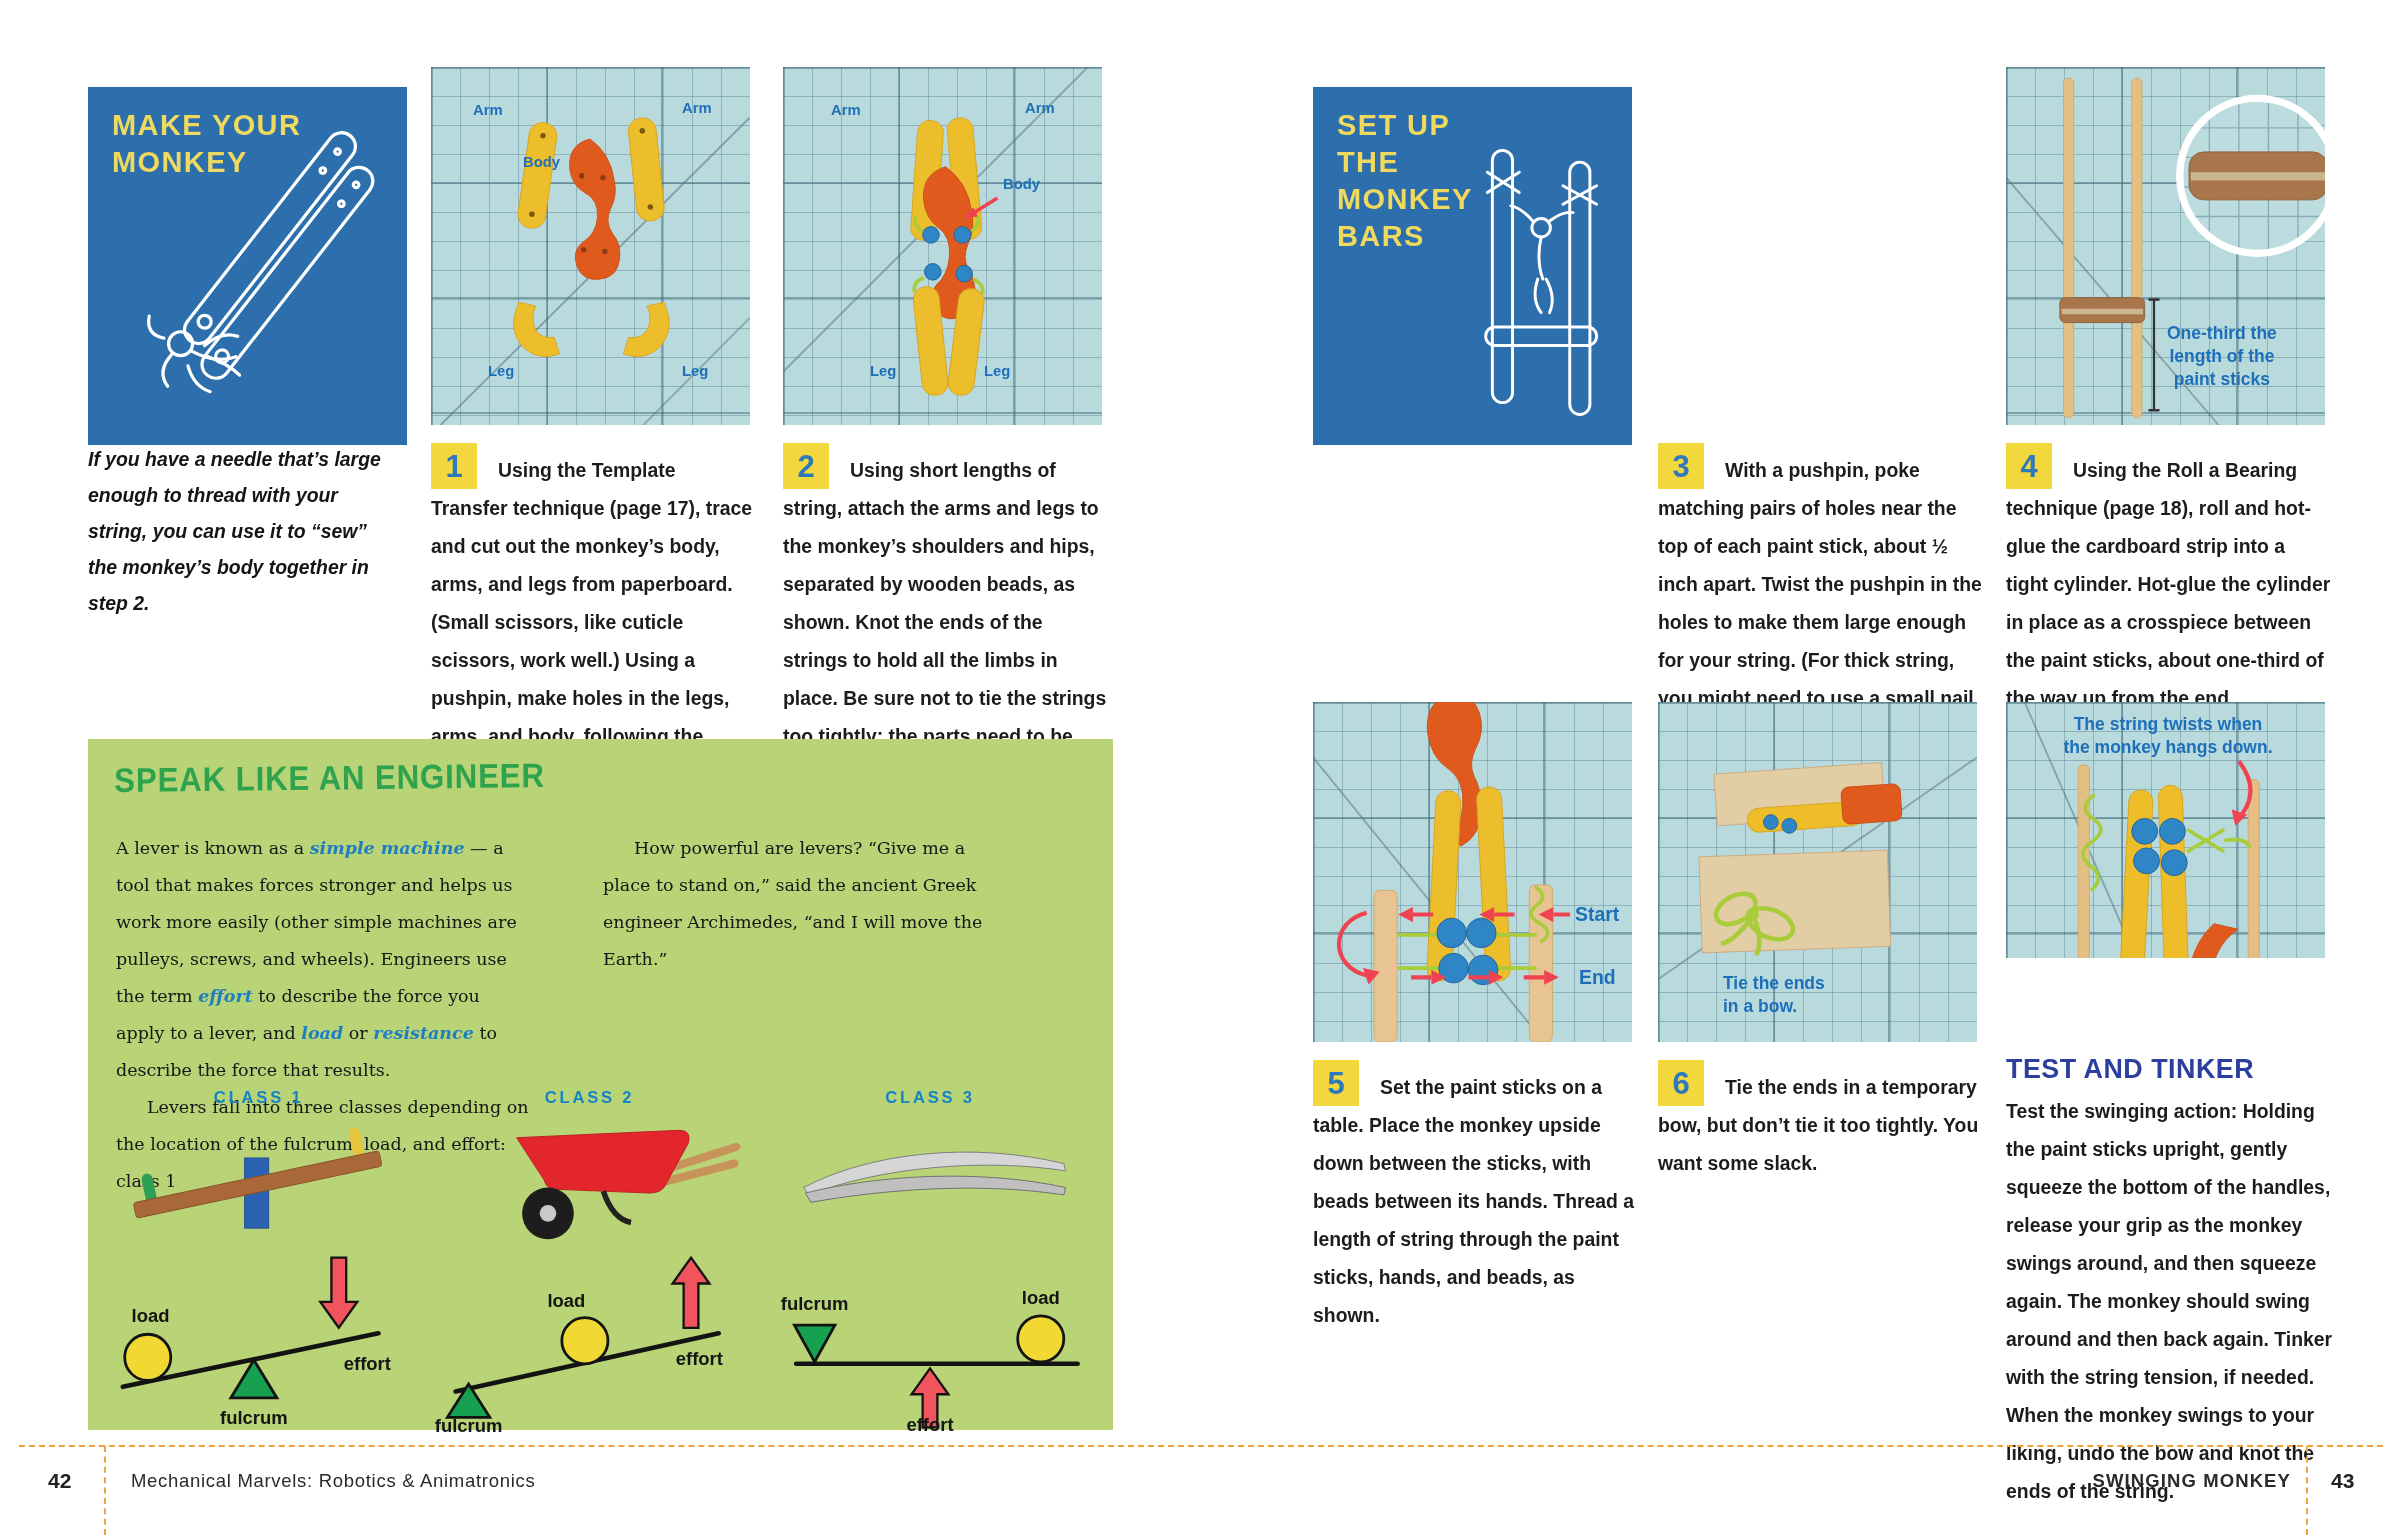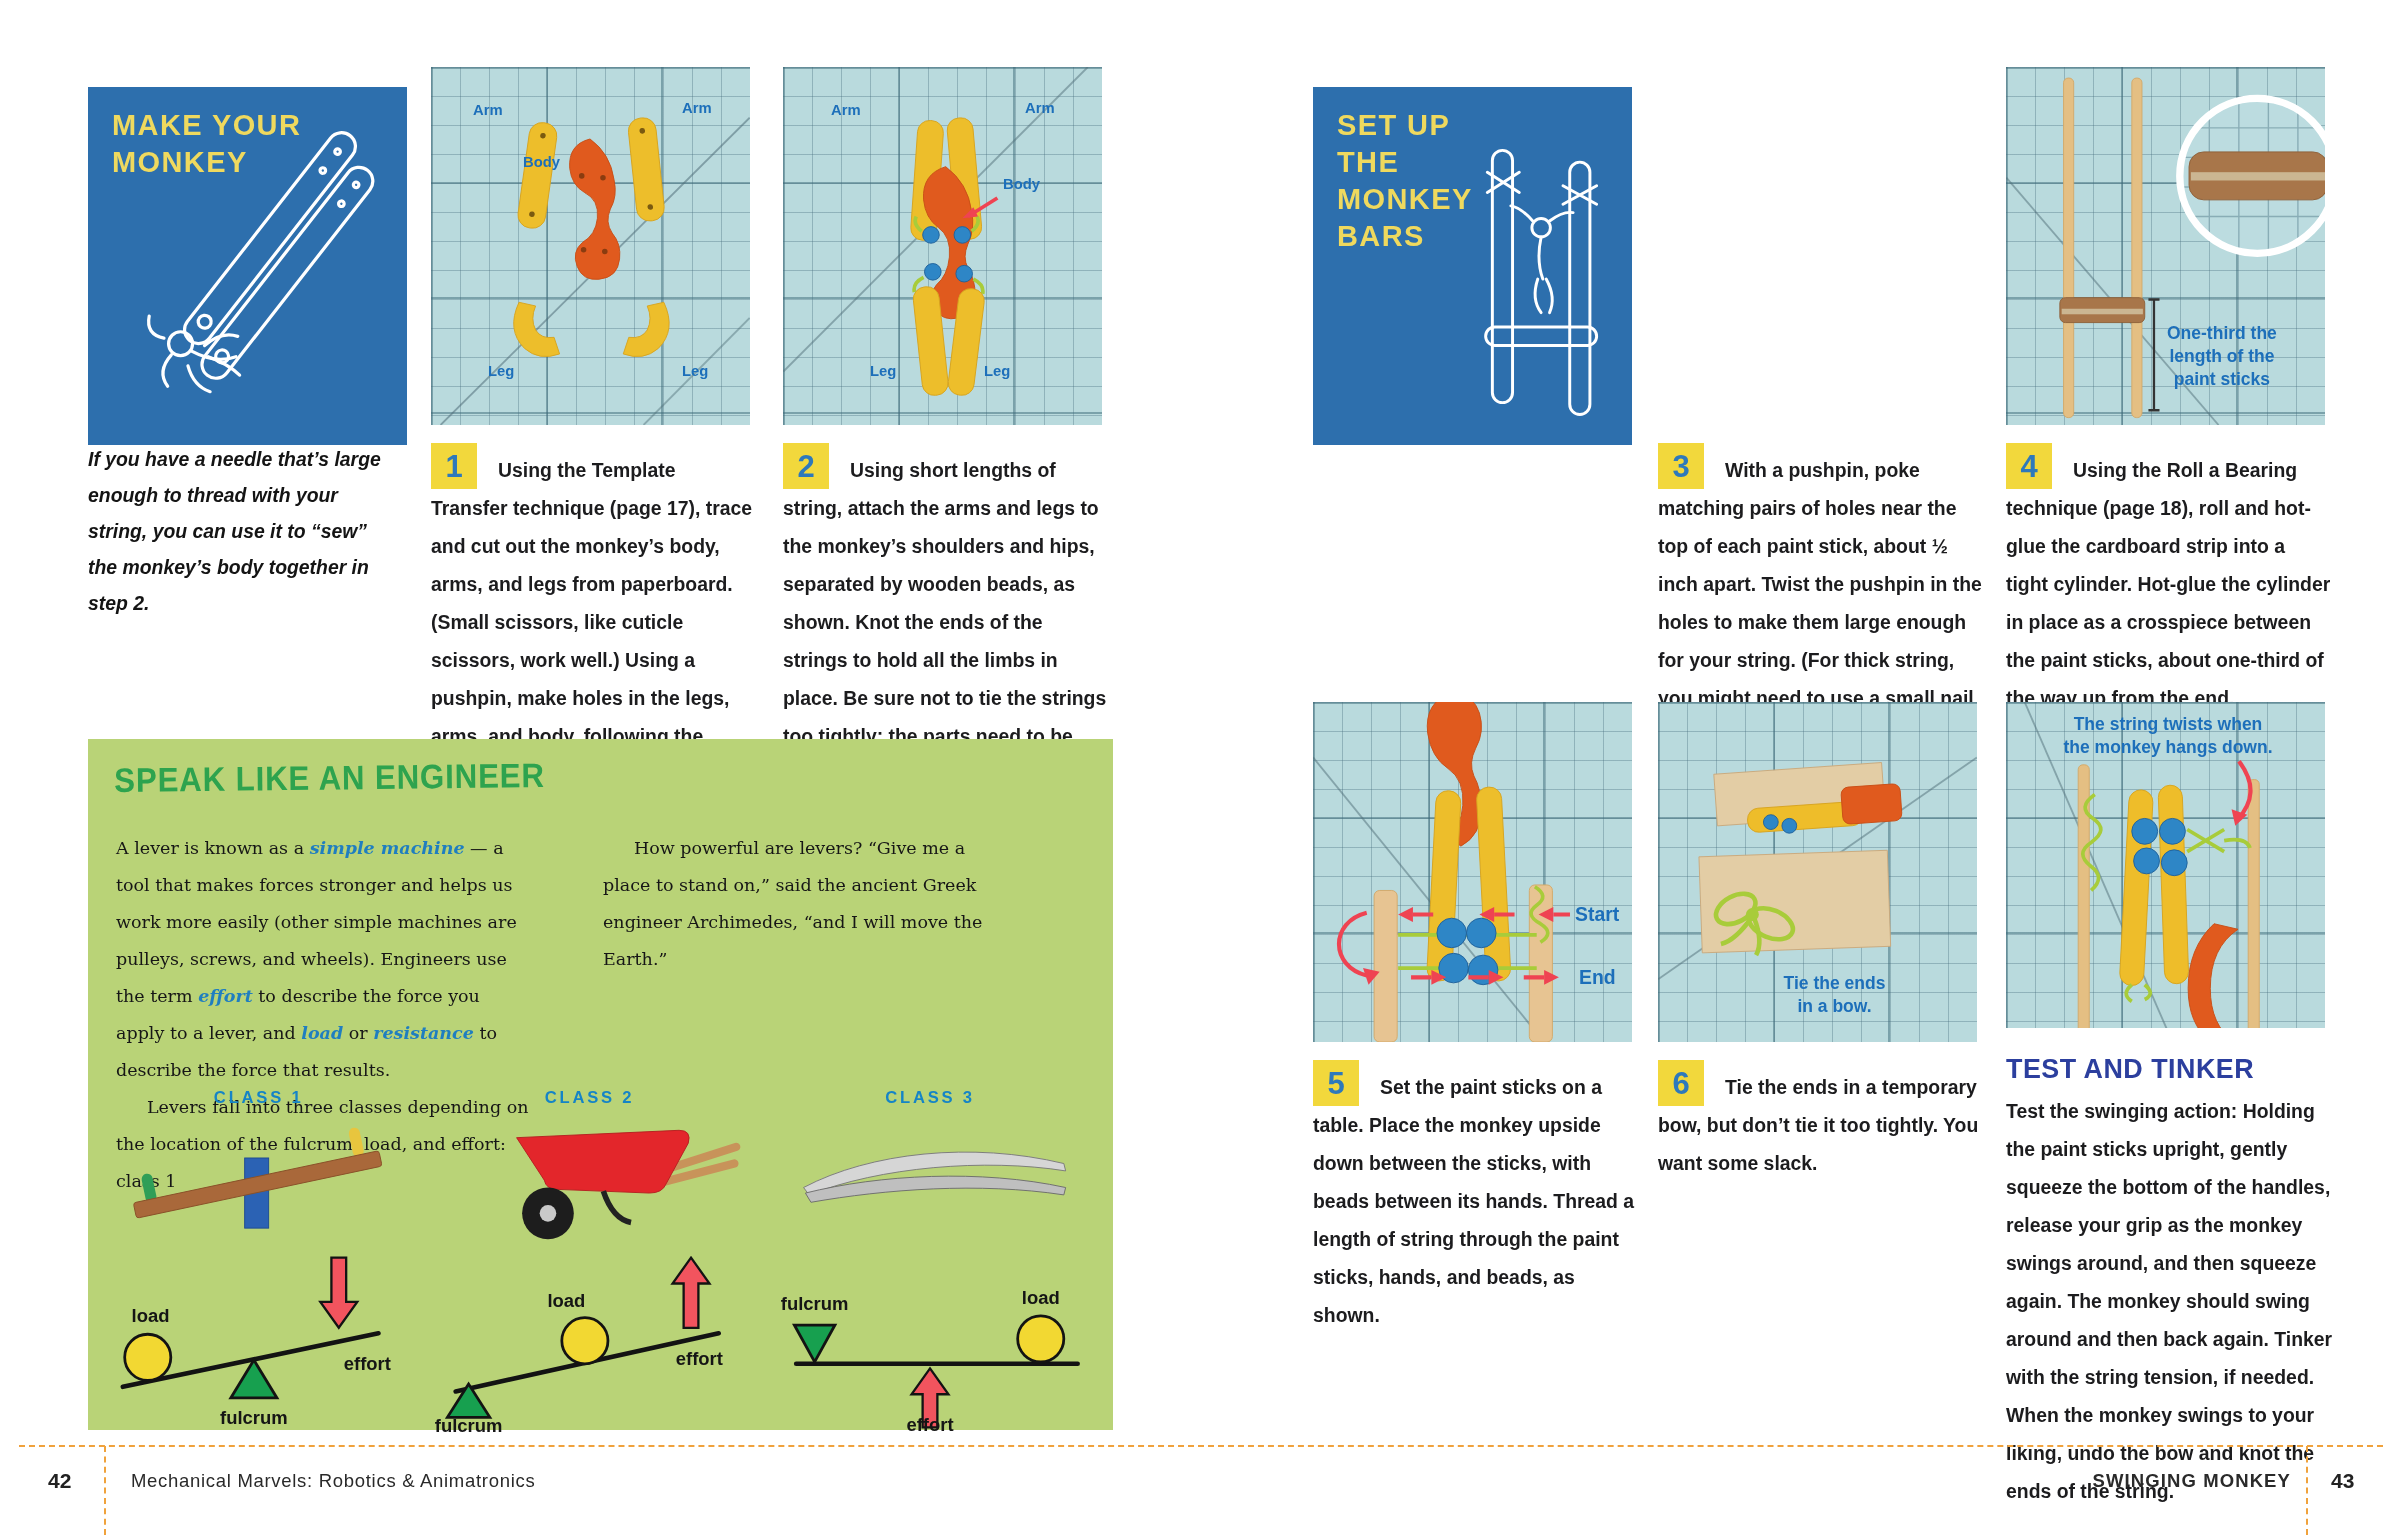--- a/index.html
+++ b/index.html
@@ -345,25 +345,25 @@
       <g transform="rotate(-2 148 218)">
           <rect x="46" y="164" width="204" height="104" fill="#e3cda5" stroke="#caa97c"></rect>
         </g>
       <g stroke="#a8cc3a" stroke-width="5" fill="none">
         <ellipse cx="84" cy="224" rx="23" ry="14" transform="rotate(-28 84 224)"></ellipse>
         <ellipse cx="122" cy="240" rx="25" ry="15" transform="rotate(22 122 240)"></ellipse>
         <path d="M102,232 q-18,26 -34,30 M104,234 q10,26 2,40"></path>
       </g>
       <circle cx="102" cy="230" r="7" fill="#a8cc3a"></circle>
     </svg>
-    <div class="ph-note" style="left:82px;top:270px;width:189px;text-align:center;">Tie the ends
+    <div class="ph-note" style="left:65px;top:270px;width:189px;">Tie the ends
 in a bow.</div>
   </div>
 
-  <div class="photo mat" style="left:2006px;top:702px;width:319px;height:326px;">
+  <div class="photo mat" style="left:2006px;top:702px;width:319px;height:256px;">
     <svg class="ph-svg" width="319" height="340" viewBox="0 0 345 368">
       <line x1="20" y1="0" x2="180" y2="368" stroke="rgba(80,110,120,.5)" stroke-width="2"></line>
       <rect x="78" y="68" width="12" height="300" rx="5" fill="#e4bf83" stroke="#d2a868"></rect>
       <rect x="262" y="84" width="12" height="284" rx="5" fill="#e4bf83" stroke="#d2a868"></rect>
       <g transform="rotate(3 141 200)">
           <rect x="128" y="95" width="26" height="212" rx="13" fill="#eebd2a" stroke="#d7a41f"></rect>
         </g>
       <g transform="rotate(-2 181 195)">
           <rect x="168" y="90" width="26" height="215" rx="13" fill="#eebd2a" stroke="#d7a41f"></rect>
         </g>

